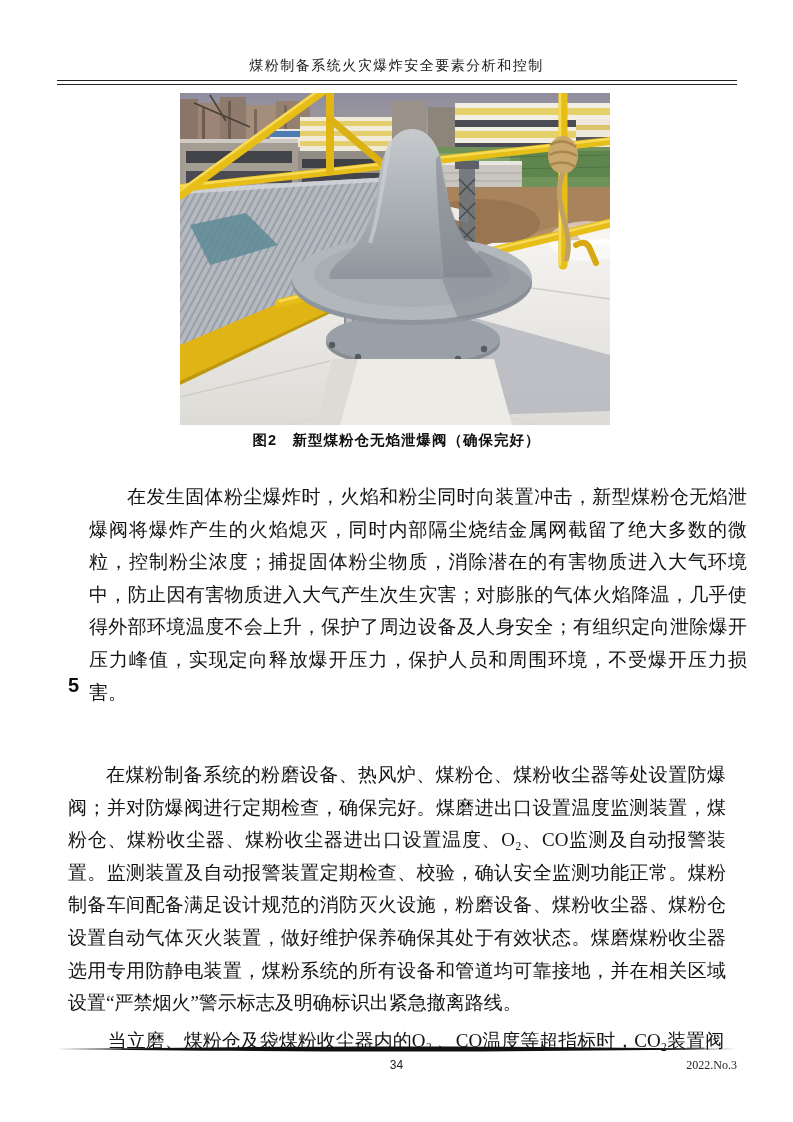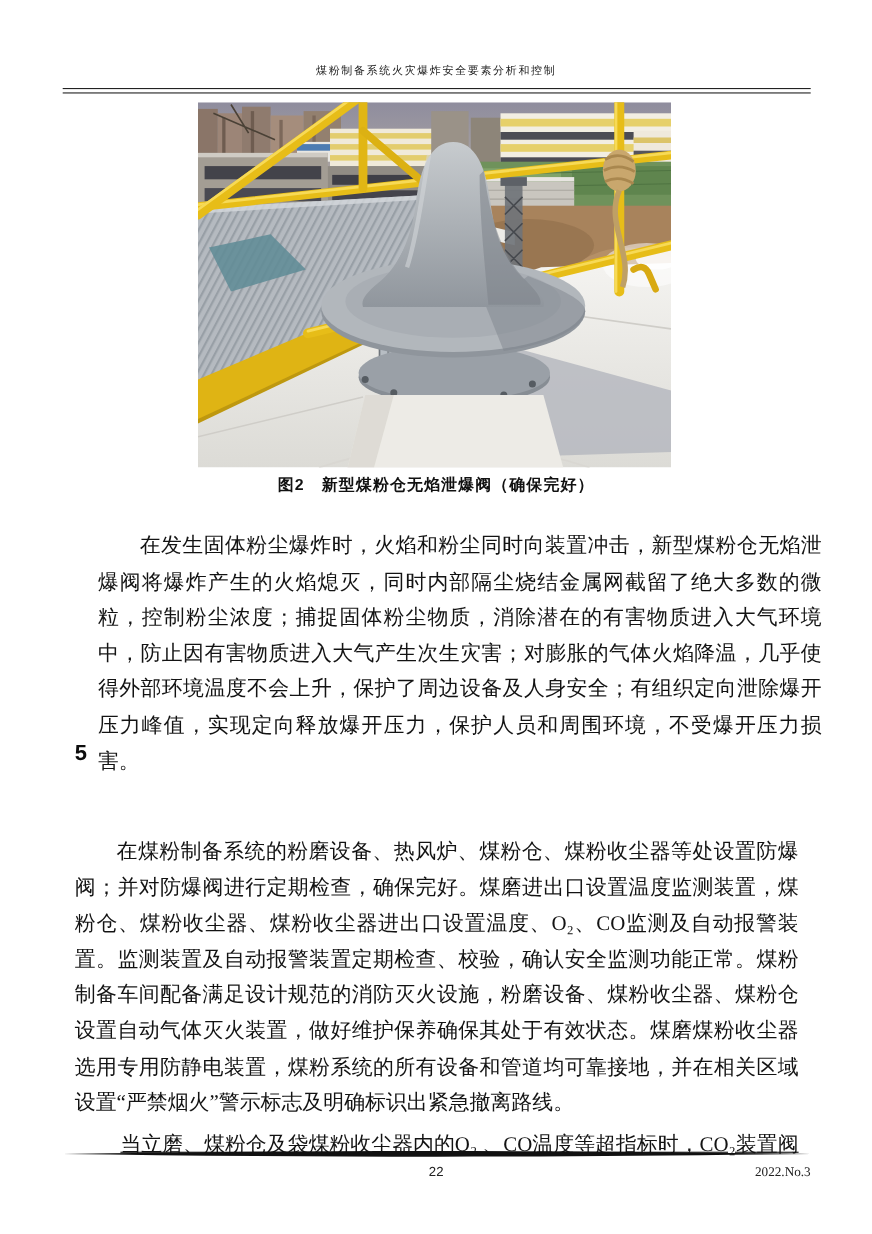--- a/index.html
+++ b/index.html
@@ -2,39 +2,39 @@
 <html><head>
 <meta charset="utf-8">
 <style>
   html,body{margin:0;padding:0;background:#ffffff;}
   #page{
     position:relative;width:793px;height:1122px;background:#ffffff;
     font-family:"Liberation Serif","DejaVu Serif",serif;color:#131313;overflow:hidden;
   }
   .header-title{
     position:absolute;top:57px;left:0;width:793px;text-align:center;
-    font-size:10px;letter-spacing:1.5px;color:#1a1a1a;
+    font-size:14px;letter-spacing:1.5px;color:#1a1a1a;
   }
   .header-rule{
     position:absolute;top:80px;left:57px;width:680px;height:3px;
     border-top:1px solid #222;border-bottom:1px solid #222;
   }
   .figure-wrap{position:absolute;top:93px;left:180px;width:430px;height:332px;}
   .figure-caption{
     position:absolute;top:431px;left:0;width:793px;text-align:center;
     font-family:"Liberation Sans","DejaVu Sans",sans-serif;font-weight:bold;
     font-size:14.5px;letter-spacing:1px;color:#111;
   }
   .para{
     position:absolute;left:68px;width:658px;
     font-size:19px;line-height:32.6px;text-align:justify;text-indent:38px;color:#131313;
   }
   #para1{top:462px;margin-left:21px;}
   #para2{top:740px;}
-  #para3{top:1006px;text-align:right;text-decoration:underline;}
+  #para3{top:1006px;text-align:center;}
   .section-heading{
     position:absolute;left:68px;top:674px;width:658px;
     font-family:"Liberation Sans","DejaVu Sans",sans-serif;font-weight:bold;
     font-size:20px;color:#0d0d0d;display:flex;align-items:baseline;gap:16px;
   }
   .footer-rule{position:absolute;top:1046px;left:57px;width:680px;height:6px;}
   .footer-page{
     position:absolute;top:1058px;left:0;width:793px;text-align:center;
     font-size:12px;color:#222;font-family:"Liberation Sans","DejaVu Sans",sans-serif;
   }
@@ -217,16 +217,16 @@
   </div>
 
   <p class="para" id="para2">在煤粉制备系统的粉磨设备、热风炉、煤粉仓、煤粉收尘器等处设置防爆阀；并对防爆阀进行定期检查，确保完好。煤磨进出口设置温度监测装置，煤粉仓、煤粉收尘器、煤粉收尘器进出口设置温度、O₂、CO监测及自动报警装置。监测装置及自动报警装置定期检查、校验，确认安全监测功能正常。煤粉制备车间配备满足设计规范的消防灭火设施，粉磨设备、煤粉收尘器、煤粉仓设置自动气体灭火装置，做好维护保养确保其处于有效状态。煤磨煤粉收尘器选用专用防静电装置，煤粉系统的所有设备和管道均可靠接地，并在相关区域设置“严禁烟火”警示标志及明确标识出紧急撤离路线。</p>
 
   <p class="para" id="para3">当立磨、煤粉仓及袋煤粉收尘器内的O₂ 、CO温度等超指标时，CO₂装置阀</p>
 
   <svg class="footer-rule" viewBox="0 0 680 6" preserveAspectRatio="none">
     <path d="M0,3 C110,1.6 230,0.4 340,0.4 C450,0.4 570,1.6 680,3 C570,4.4 450,5.6 340,5.6 C230,5.6 110,4.4 0,3 Z" fill="#111"></path>
   </svg>
 
-  <div class="footer-page">22</div>
+  <div class="footer-page">34</div>
   <div class="footer-issue">2022.No.3</div>
 
 </div>
 
 </body></html>

